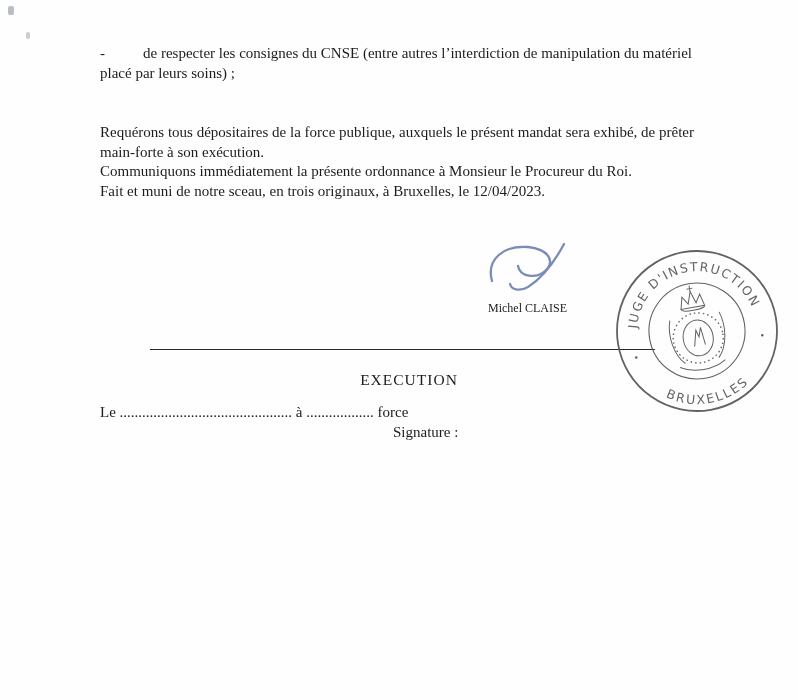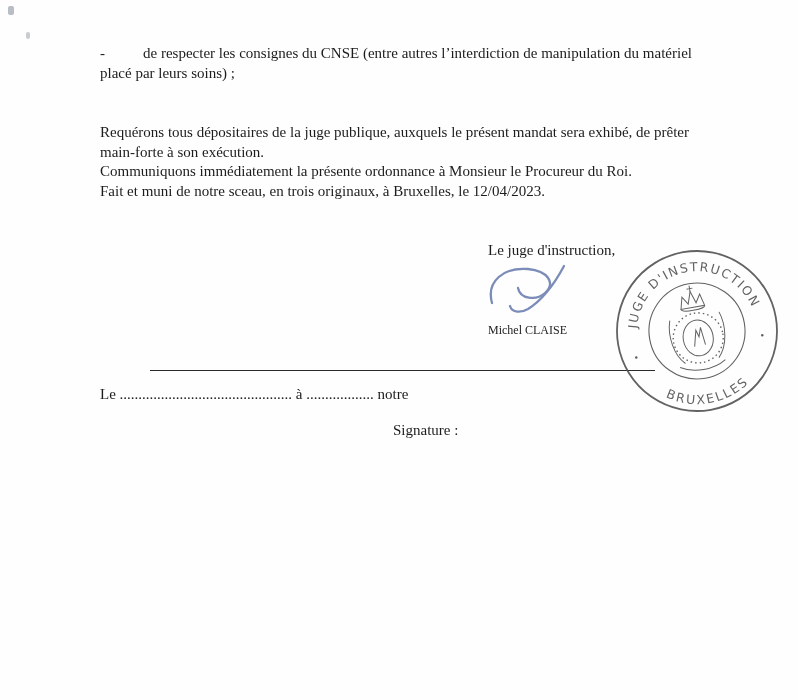--- a/index.html
+++ b/index.html
@@ -31,21 +31,21 @@
     width:505px;height:0;
     border-top:1.5px solid #2a2a2a;
   }
   .exec-heading{
     margin-top:20px;text-align:center;
     font-size:15.5px;letter-spacing:1px;
   }
   .exec-line1{margin-top:16px;}
   .nous-gap{display:inline-block;width:14px;}
   .exec-line2{margin-top:14px;}
-  .exec-signature{margin-top:16px;margin-left:293px;}
+  .exec-signature{margin-left:293px;}
   .stamp{
     position:absolute;left:612px;top:246px;
     width:170px;height:170px;
     opacity:0.92;
   }
   .artifact{position:absolute;border-radius:2px;}
   .artifact-1{left:8px;top:6px;width:6px;height:9px;background:#b9bdc4;}
   .artifact-2{left:26px;top:32px;width:4px;height:7px;background:#c9ccd1;}
 </style>
 </head>
@@ -53,44 +53,44 @@
 
 <div class="page">
 
   <div class="artifact artifact-1"></div>
   <div class="artifact artifact-2"></div>
 
   <div class="content">
 
     <p class="clause-respect"><span class="clause-marker">-</span><span class="marker-gap"></span><span>de respecter les consignes du CNSE (entre autres l’interdiction de manipulation du matériel placé par leurs soins) ;</span></p>
 
-    <p class="clause-requisition">Requérons tous dépositaires de la juge publique, auxquels le présent mandat sera exhibé, de prêter main-forte à son exécution.</p>
+    <p class="clause-requisition">Requérons tous dépositaires de la force publique, auxquels le présent mandat sera exhibé, de prêter main-forte à son exécution.</p>
 
     <p class="clause-communication">Communiquons immédiatement la présente ordonnance à Monsieur le Procureur du Roi.</p>
 
     <p class="clause-closing">Fait et muni de notre sceau, en trois originaux, à Bruxelles, le 12/04/2023.</p>
 
     <div class="sig-block">
-      <p class="sig-role">Le juge d'instruction,</p>
       <svg class="sig-scribble" width="104" height="54" viewBox="0 0 104 54" fill="none">
         <path d="M10,40 C4,18 22,4 46,6 C66,8 74,20 63,30 C54,38 38,36 36,25" stroke="#7b8cb8" stroke-width="2.3" stroke-linecap="round" fill="none"></path>
         <path d="M82,3 C74,18 62,36 46,46 C39,50 30,50 28,43" stroke="#7b8cb8" stroke-width="2.3" stroke-linecap="round" fill="none"></path>
       </svg>
       <p class="sig-name">Michel CLAISE</p>
     </div>
 
     <div class="divider"></div>
 
+    <p class="exec-heading">EXECUTION</p>
 
 
     <p class="exec-line2"><span>Le</span>
       <span>..............................................</span>
       <span>à</span>
       <span>..................</span>
-      <span>notre</span></p>
+      <span>force</span></p>
 
     <p class="exec-signature">Signature :</p>
 
   </div>
 
   <svg class="stamp" viewBox="0 0 170 170" fill="none">
     <g transform="rotate(-10 85 85)">
       <circle cx="85" cy="85" r="80" stroke="#555555" stroke-width="1.8"></circle>
       <circle cx="85" cy="85" r="48" stroke="#555555" stroke-width="1.1"></circle>
 

